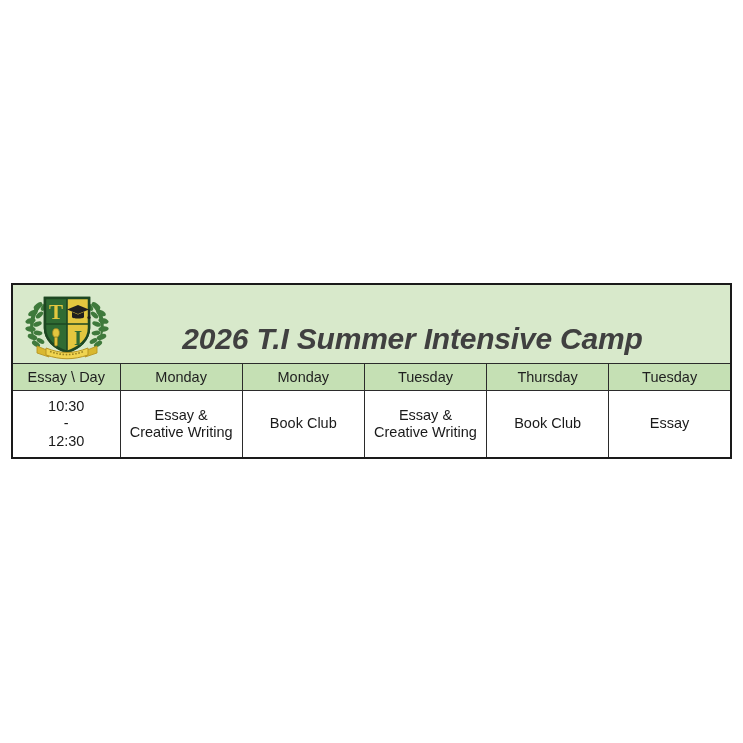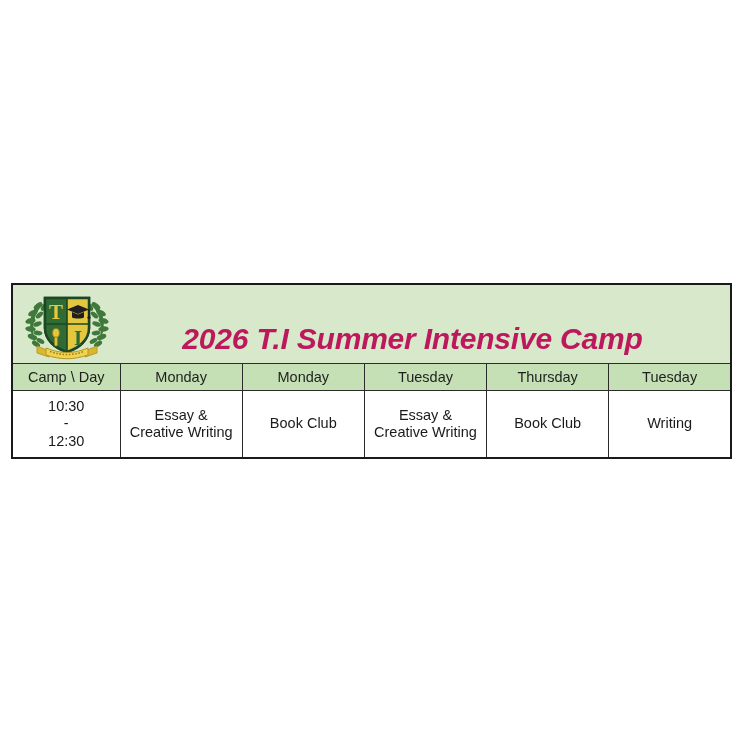--- a/index.html
+++ b/index.html
@@ -63,21 +63,21 @@
     display: flex;
     align-items: center;
     justify-content: center;
     padding-right: 26px;
   }
   .camp-title {
     font-size: 30px;
     font-weight: bold;
     font-style: italic;
     letter-spacing: -0.2px;
-    color: #be185d;
+    color: #404040;
     white-space: nowrap;
     margin-top: 29px;
   }
 
   
   tr.day-header th {
     background: #c5e0b4;
     height: 26px;
     font-size: 14.5px;
     font-weight: normal;
@@ -198,35 +198,35 @@
             </svg>
           </div>
           <div class="title-slot">
             <span class="camp-title">2026 T.I Summer Intensive Camp</span>
           </div>
         </div>
       </td>
     </tr>
 
     <tr class="day-header">
-      <th>Camp \ Day</th>
+      <th>Essay \ Day</th>
       <th>Monday</th>
       <th>Monday</th>
       <th>Tuesday</th>
       <th>Thursday</th>
       <th>Tuesday</th>
     </tr>
 
     <tr class="slot-row">
       <td class="time-cell">10:30
 -
 12:30</td>
       <td class="session-cell">Essay &amp;
 Creative Writing</td>
       <td class="session-cell">Book Club</td>
       <td class="session-cell">Essay &amp;
 Creative Writing</td>
       <td class="session-cell">Book Club</td>
-      <td class="session-cell">Writing</td>
+      <td class="session-cell">Essay</td>
     </tr>
   </tbody>
     </table>
 </div>
 
 </body></html>

